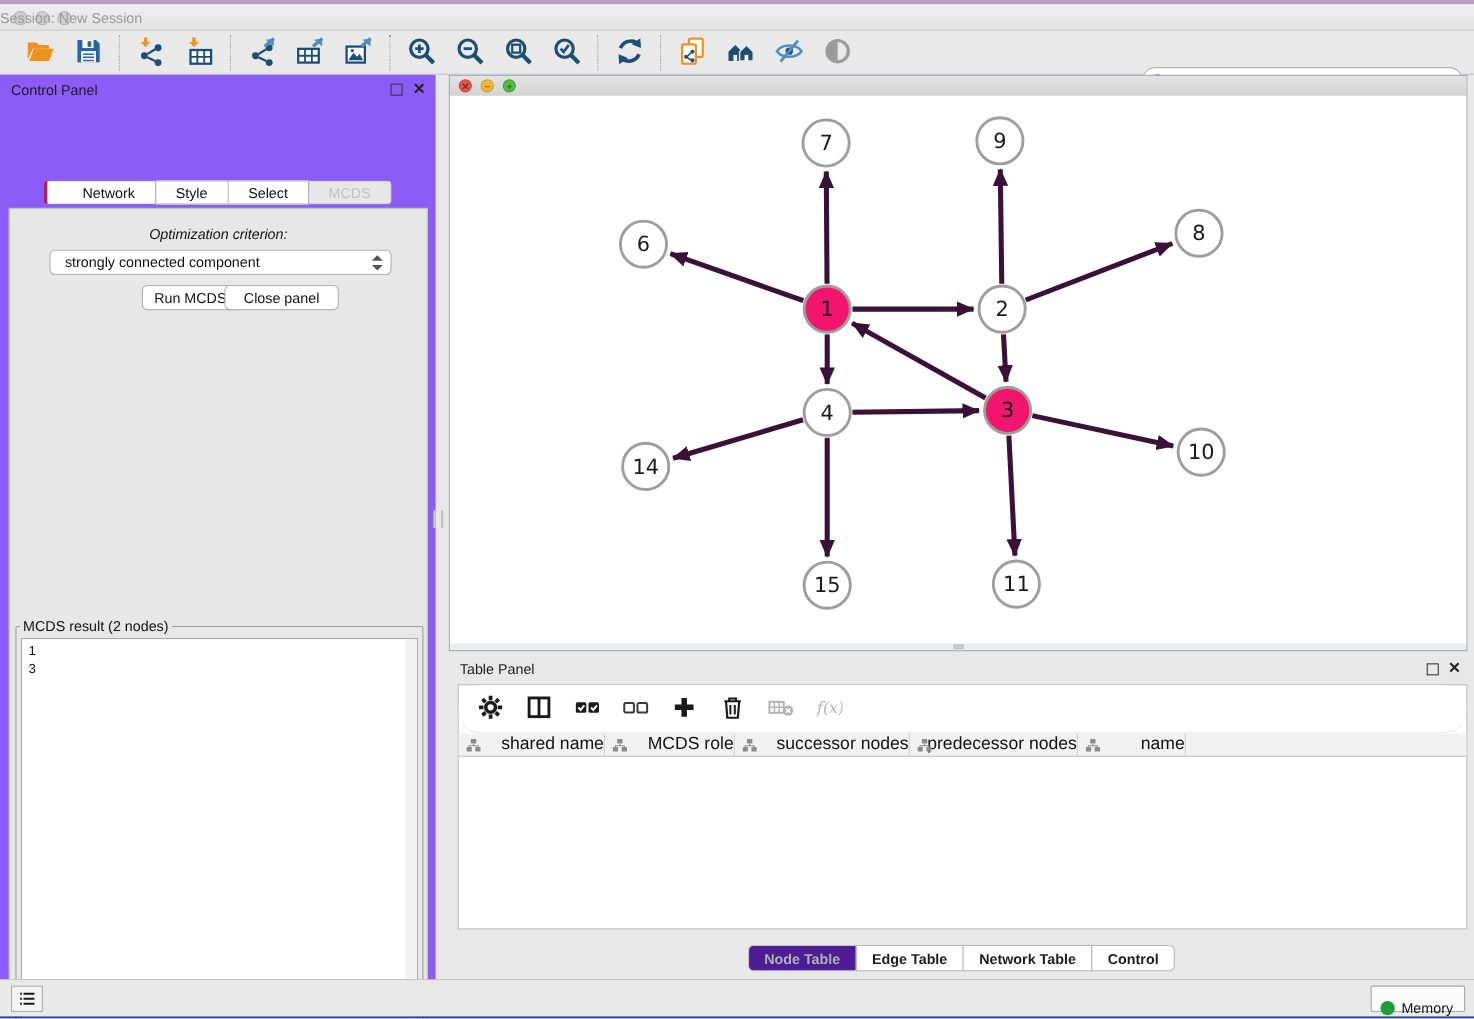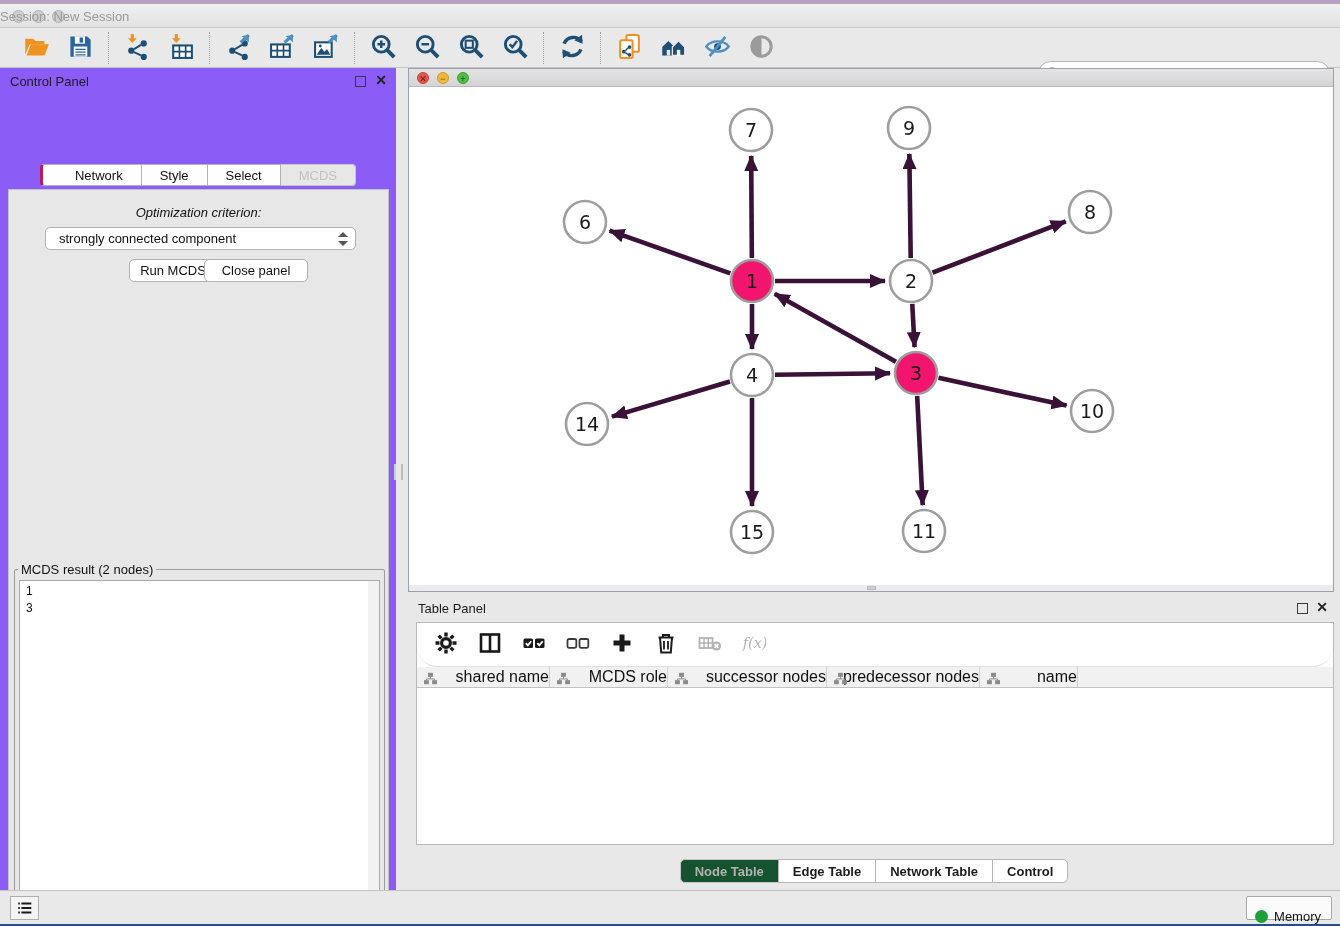--- a/index.html
+++ b/index.html
@@ -99,21 +99,21 @@
   .th.filler { flex:1; border-right:none; }
   .trow { display:flex; height:17px; font-size:12px; color:#111; }
   .td { height:100%; display:flex; align-items:center; padding:0 8px; }
   .td.r { justify-content:flex-end; padding-right:13px; }
   .tp-tabs { position:absolute; left:0; bottom:6px; width:100%; height:25px; display:flex;
       justify-content:center; gap:0; }
   .tp-tab { height:24px; padding:0 14px; background:#fff; border:1px solid #b6b6b6; margin-left:-1px;
       font-size:13px; font-weight:bold; color:#1c1c1c; display:flex; align-items:center; }
   .tp-tab:first-child { border-radius:5px 0 0 5px; margin-left:0; }
   .tp-tab:last-child { border-radius:0 5px 5px 0; }
-  .tp-tab.selected { background:#14532d; color:#b2b2b2; border-color:#c4c4c4; }
+  .tp-tab.selected { background:#4c1d95; color:#b2b2b2; border-color:#c4c4c4; }
 
   
   .statusbar { position:absolute; left:0; top:890px; width:100%; height:34px; background:#e9e9e9;
       border-top:1px solid #c4c4c4; }
   .list-btn { position:absolute; left:10px; top:5px; width:29px; height:24px; background:#f4f4f4;
       border:1px solid #adadad; display:flex; align-items:center; justify-content:center; }
   .memory-btn { position:absolute; right:8px; top:5px; height:24px; padding:16px 10px 0 8px; background:#fbfbfb;
       border:1px solid #a8a8a8; border-radius:2px; font-size:13px; color:#111;
       display:flex; align-items:center; gap:6px; }
   .mem-dot { width:13px; height:13px; border-radius:50%; background:#1f9e3c; }

